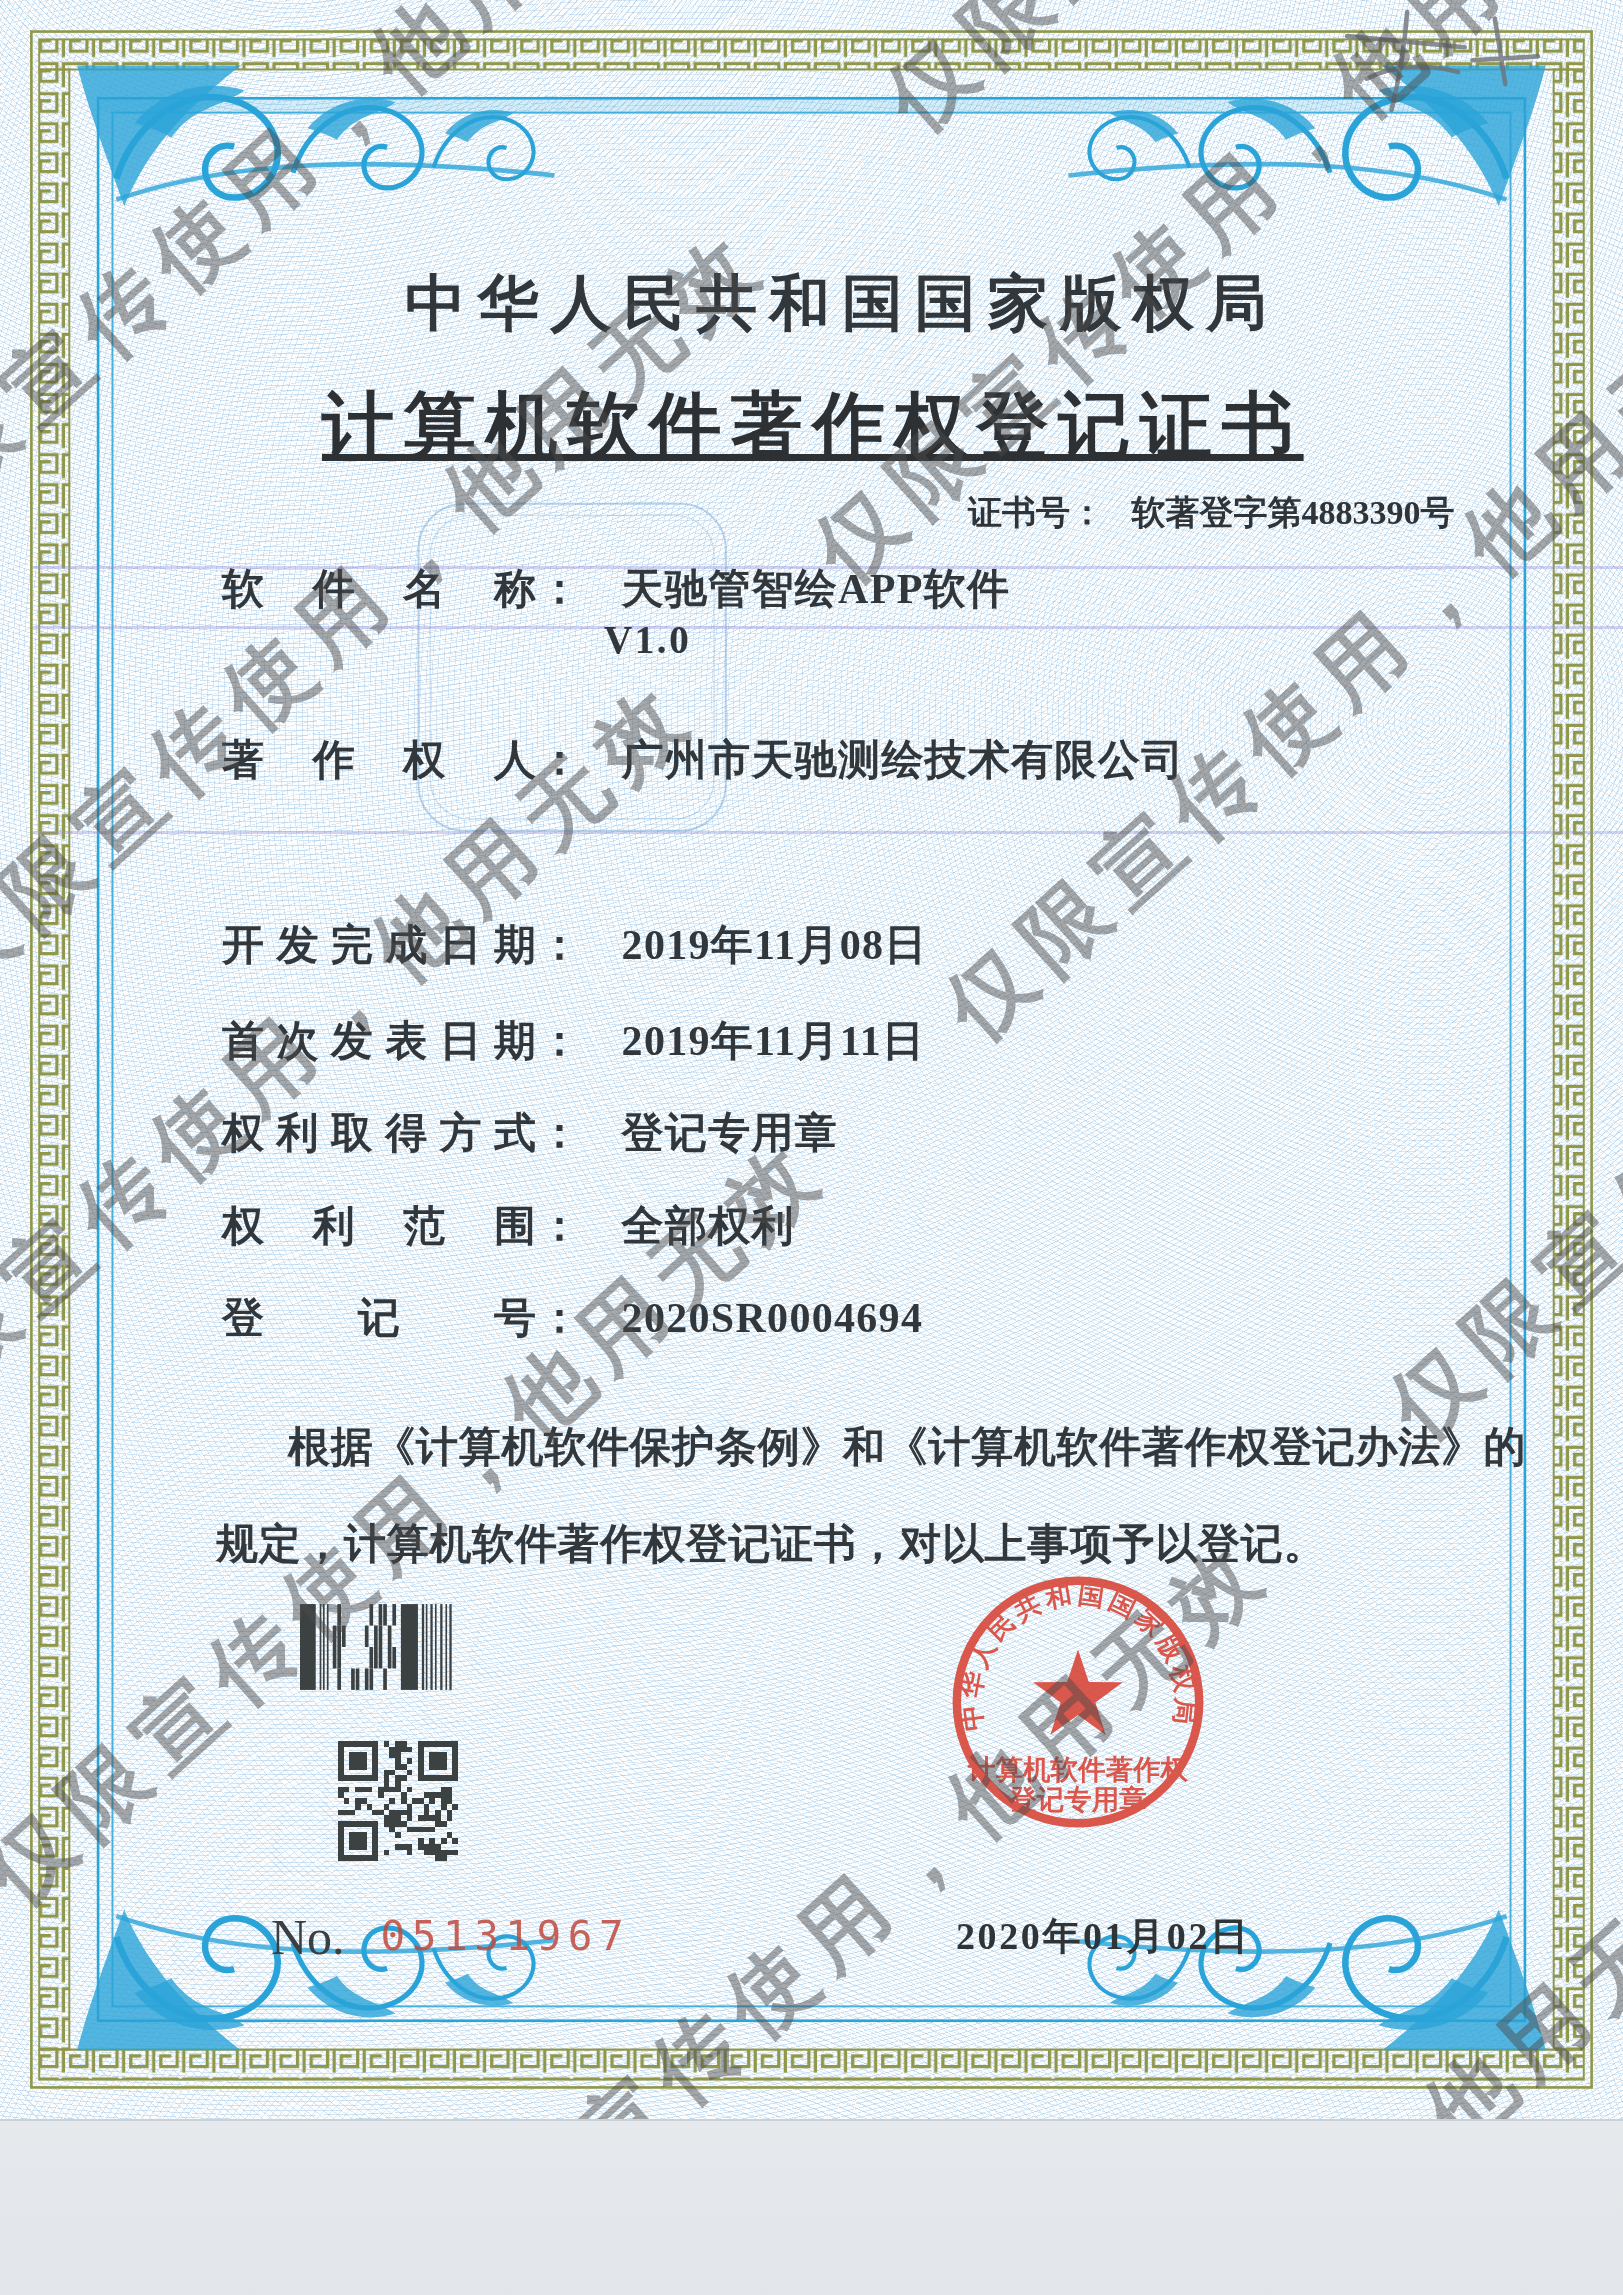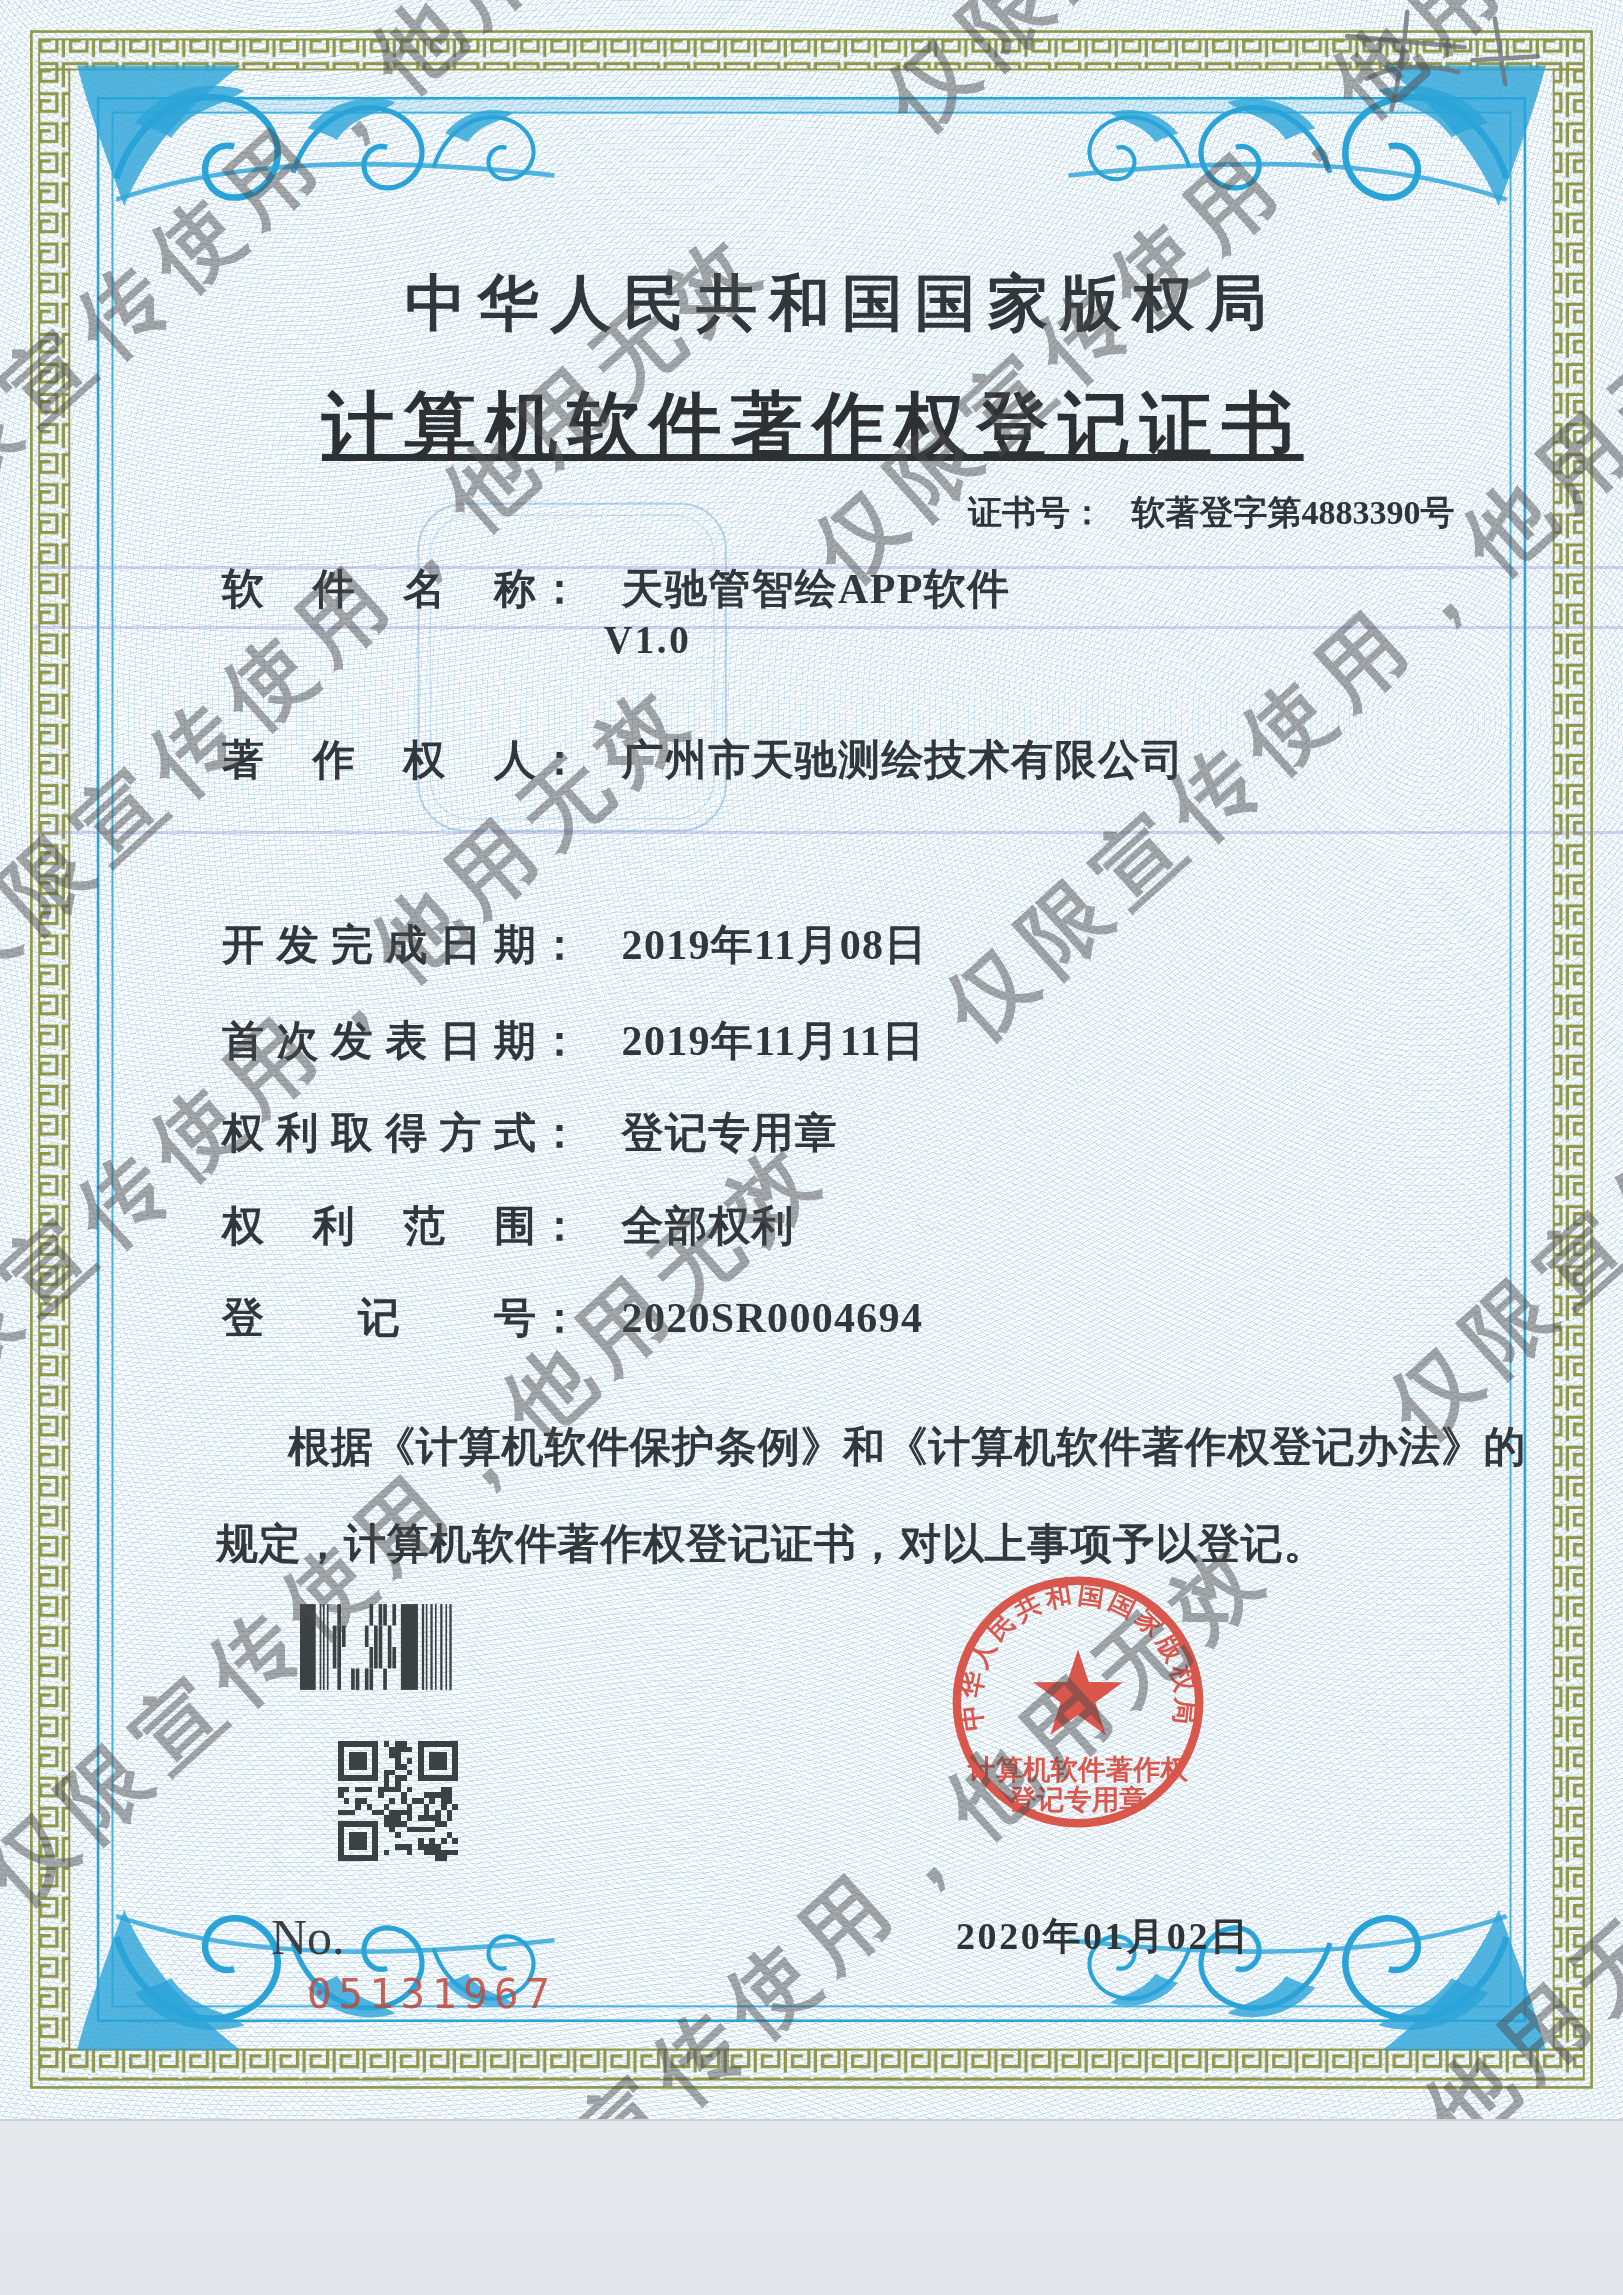--- a/index.html
+++ b/index.html
@@ -23,21 +23,21 @@
   .authority{position:absolute;left:405px;top:263px;font-size:61px;font-weight:700;letter-spacing:11.8px;color:var(--text_dark);white-space:nowrap;}
   .cert-title{position:absolute;left:322px;top:378px;font-size:72px;font-weight:700;letter-spacing:9.8px;color:#2e3134;white-space:nowrap;text-decoration:underline;}
   .certno{position:absolute;left:968px;top:490px;font-size:34px;font-weight:700;color:#2f3438;display:flex;white-space:nowrap;}
   .certno .v{margin-left:27.5px;}
   .row{position:absolute;left:222px;display:flex;align-items:flex-start;font-size:42px;font-weight:700;color:var(--text_dark);white-space:nowrap;line-height:1.1;}
   .jlabel{width:314px;display:inline-flex;justify-content:space-between;}
   .colon{margin-left:2.6px;}
   .fval{margin-left:41px;letter-spacing:1.3px;}
   .version{position:absolute;left:604px;top:617px;font-size:39px;font-weight:700;color:var(--text_dark);letter-spacing:2.6px;}
   .stmt{position:absolute;font-size:42px;font-weight:700;color:#33383c;letter-spacing:0.7px;white-space:nowrap;}
-  .serial{position:absolute;left:271px;top:1908px;display:flex;align-items:flex-start;flex-direction:column;}
+  .serial{position:absolute;left:271px;top:1908px;display:flex;align-items:flex-start;}
   .serial .no{font-size:50px;color:#3a3f41;font-weight:400;}
   .serial .num{margin-left:36px;margin-top:4px;font-size:41px;font-family:"DejaVu Sans Mono","Liberation Mono",monospace;color:var(--serial_red);letter-spacing:6.5px;opacity:.85;}
   .issue-date{position:absolute;left:956px;top:1911px;font-size:38px;font-weight:700;letter-spacing:2.6px;color:#2f3437;white-space:nowrap;}
   .wm{position:absolute;font-size:85px;font-weight:700;letter-spacing:14.4px;color:var(--watermark_gray);opacity:.48;white-space:nowrap;transform-origin:0 0;transform:rotate(-42deg);z-index:9;pointer-events:none;}
   .codes{position:absolute;z-index:5;}
   .fs{fill:none;stroke:var(--flourish_blue);stroke-width:10px;}
   .fs2{fill:none;stroke:var(--flourish_blue);stroke-width:7px;opacity:.8;}
   .ff{fill:var(--flourish_blue);opacity:.8;}
   .sealtxt{fill:var(--seal_red);font-weight:700;font-family:"Liberation Serif","DejaVu Serif",serif;}
 </style>

